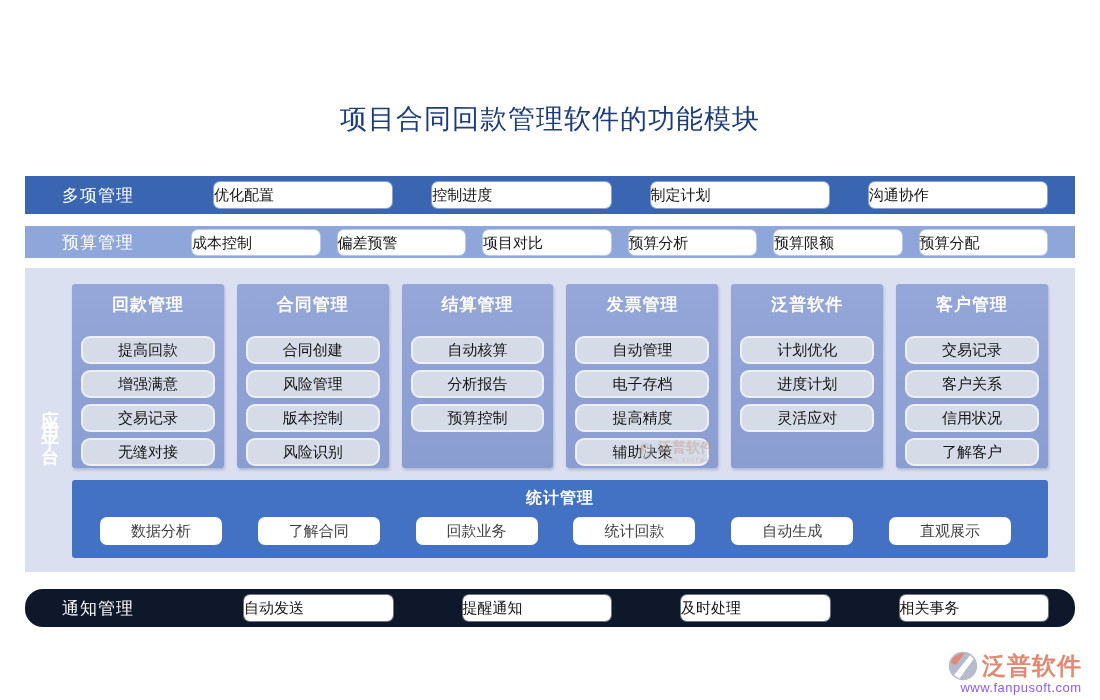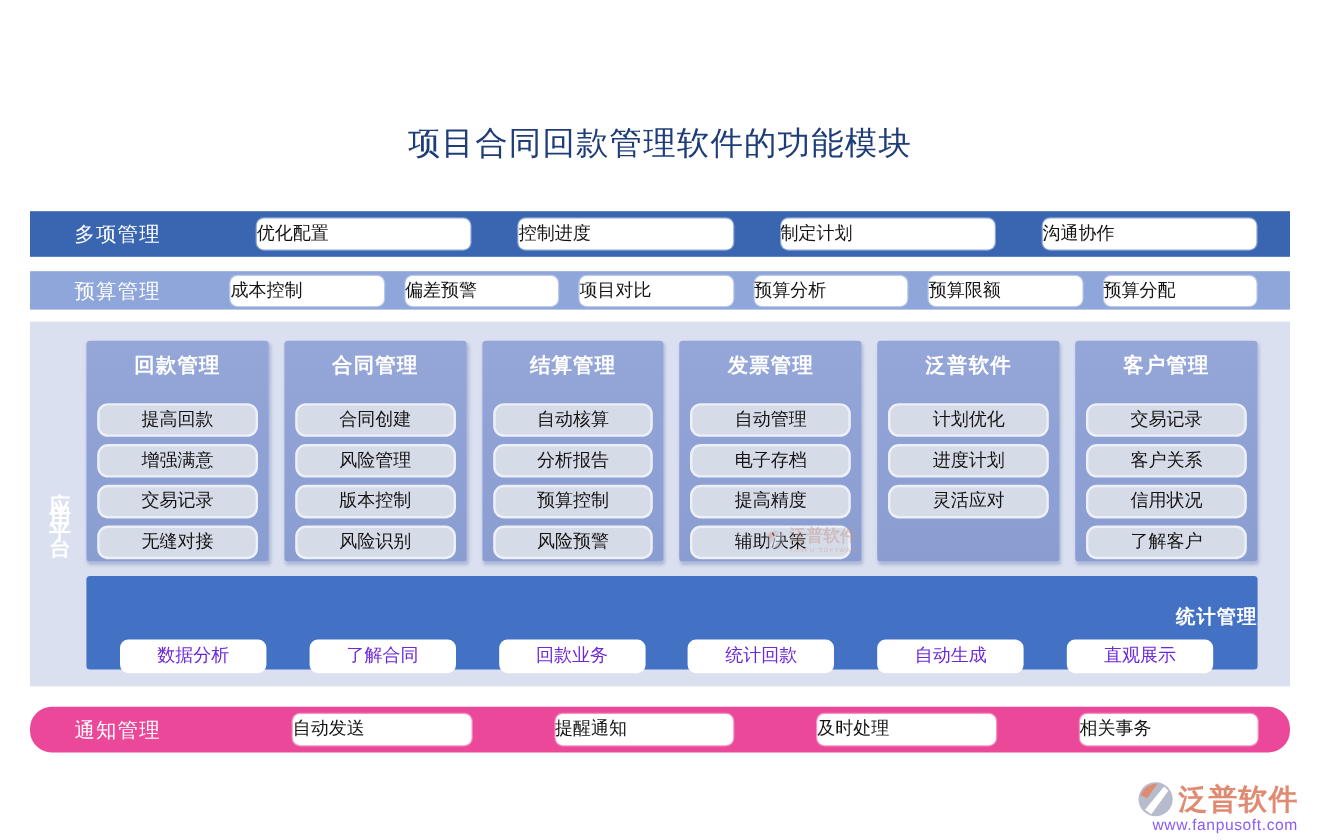--- a/index.html
+++ b/index.html
@@ -16,21 +16,21 @@
   .band { position:absolute; left:25px; width:1050px; display:flex; align-items:center; }
   .band-label { color:#fff; font-weight:normal; font-size:17px; flex:0 0 112px; letter-spacing:1px; }
   .band-btn {
     flex:1; background:#ffffff; border-radius:6px; 
     font-size:15px; color:#141414; height:26px; line-height:26px;
     box-shadow:0 0 0 1px rgba(255,255,255,.4);
   }
   .band-multi  { top:176px; height:38px; background:#3a66b1; padding:0 28px 0 37px; gap:40px; }
   .band-budget { top:226px; height:32px; background:#8ea6da; padding:0 28px 0 37px; gap:18px; }
   .band-budget .band-btn { height:25px; line-height:25px; }
-  .band-notify { top:589px; height:38px; background:#ec4899; padding:0 27px 0 37px; gap:70px;border-radius:18px; }
+  .band-notify { top:589px; height:38px; background:#0f172a; padding:0 27px 0 37px; gap:70px;border-radius:18px; }
 
   
   .platform {
     position:absolute; left:25px; top:268px; width:1050px; height:304px;
     background:#dbe0f1;
   }
   .platform-label {
     position:absolute; left:13px; top:50%; transform:translateY(-50%);
     writing-mode:vertical-rl; text-orientation:upright;
     color:#fff; font-weight:bold; font-size:18px; letter-spacing:12px;
@@ -47,25 +47,25 @@
   .col-title { color:#fff; font-weight:bold; font-size:17px; margin:2px 0 20px; letter-spacing:1px; }
   .col-btn {
     width:calc(100% - 18px); margin:0 auto 6px; height:28px; line-height:24px;
     background:#d6dbe8; border:2px solid #edf0f7; border-radius:9px;
     font-size:15px; color:#141414;
   }
   .stats {
     position:absolute; left:47px; top:212px; width:976px; height:78px;
     background:#4372c5; border-radius:3px;
   }
-  .stats-title { text-align:right; color:#fff; font-weight:bold; font-size:16px; padding-top:24px; letter-spacing:1px; }
+  .stats-title { text-align:center; color:#fff; font-weight:bold; font-size:16px; padding-top:8px; letter-spacing:1px; }
   .stats-row { display:flex; justify-content:space-between; padding:8px 37px 0 28px; }
   .stats-btn {
     width:122px; height:28px; line-height:28px; background:#fff; border-radius:7px;
-    text-align:center; font-size:15px; color:#6d28d9;
+    text-align:center; font-size:15px; color:#404040;
   }
 
   
   .watermark {
     position:absolute; left:612px; top:170px; opacity:.4;
     display:flex; align-items:center; gap:3px; pointer-events:none;
   }
   .watermark .wm-text { color:#c2907f; font-size:14px; font-weight:bold; }
   .watermark .wm-sub { color:#d98a75; font-size:5px; display:block; letter-spacing:1px; }
 
@@ -116,21 +116,20 @@
         <div class="col-btn">合同创建</div>
         <div class="col-btn">风险管理</div>
         <div class="col-btn">版本控制</div>
         <div class="col-btn">风险识别</div>
       </div>
       <div class="col">
         <div class="col-title">结算管理</div>
         <div class="col-btn">自动核算</div>
         <div class="col-btn">分析报告</div>
         <div class="col-btn">预算控制</div>
-        <div class="col-btn">风险预警</div>
       </div>
       <div class="col">
         <div class="col-title">发票管理</div>
         <div class="col-btn">自动管理</div>
         <div class="col-btn">电子存档</div>
         <div class="col-btn">提高精度</div>
         <div class="col-btn">辅助决策</div>
       </div>
       <div class="col">
         <div class="col-title">泛普软件</div>

